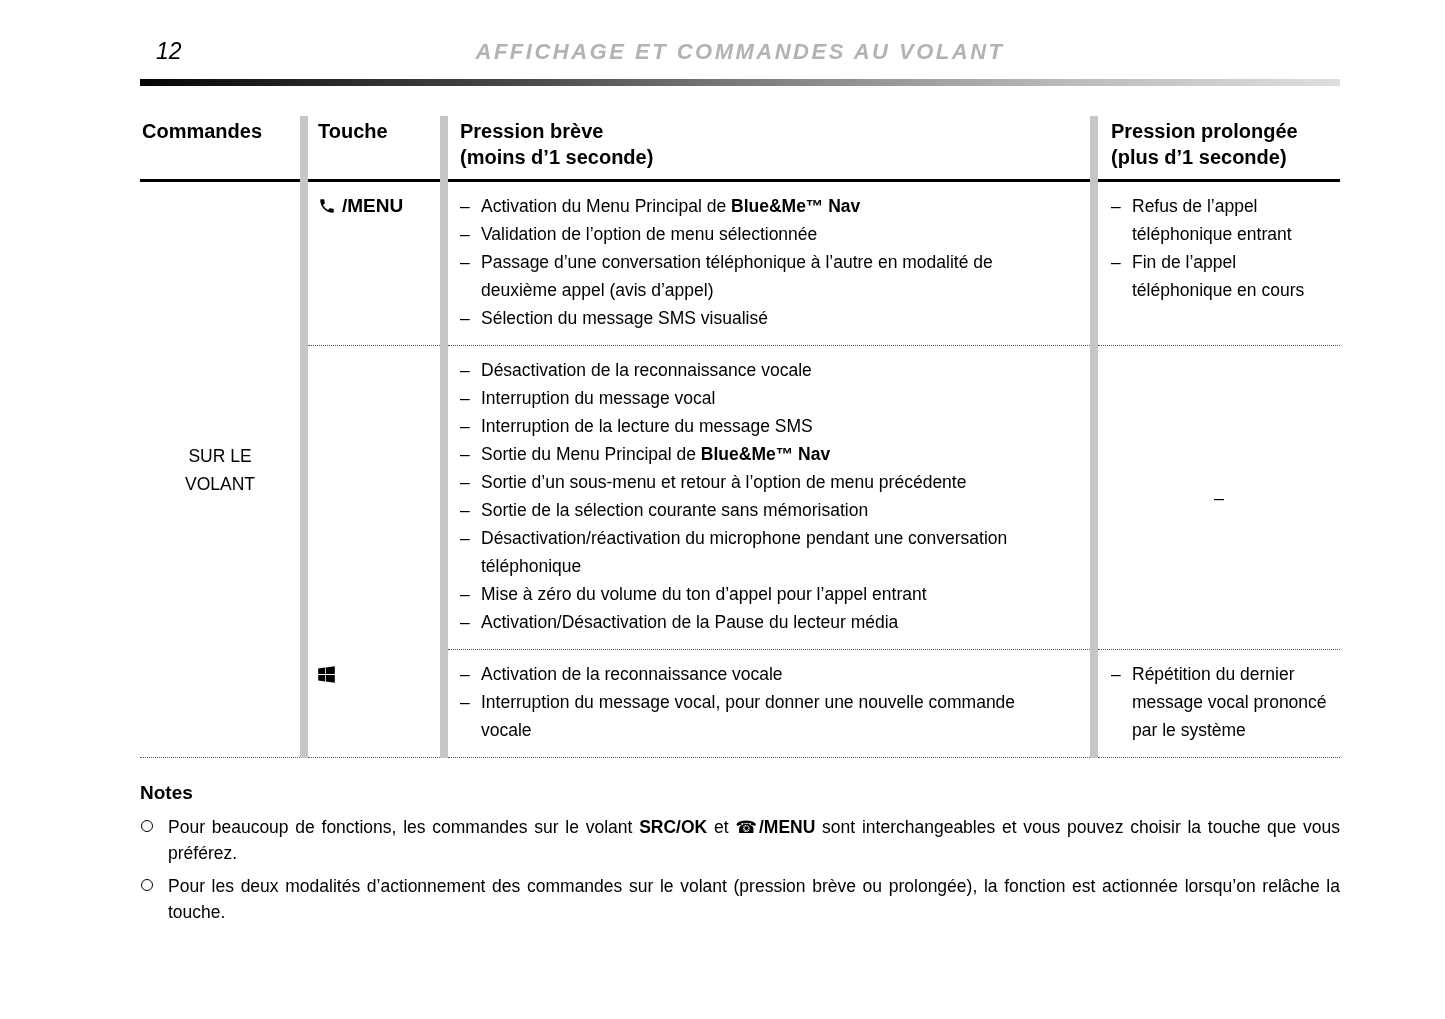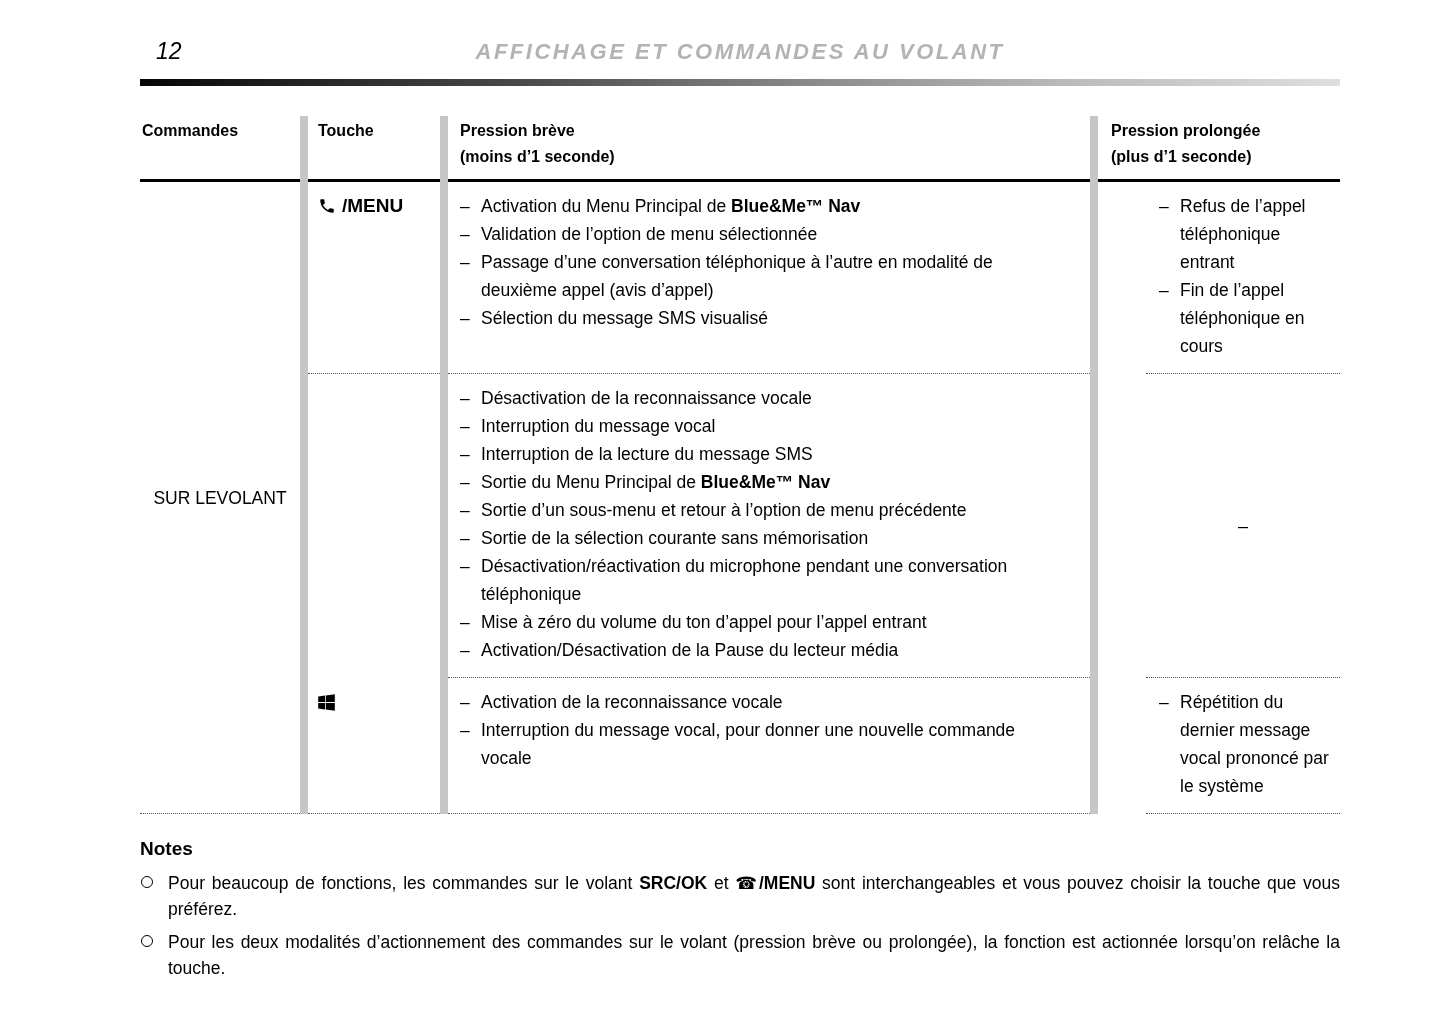--- a/index.html
+++ b/index.html
@@ -17,40 +17,40 @@
          letter-spacing:2.5px;color:#b3b3b3;}
   .rule{height:7px;margin-top:15px;
         background:linear-gradient(90deg,#050505 0%,#1c1c1c 10%,#4a4a4a 32%,#8a8a8a 56%,#bcbcbc 78%,#dedede 100%);}
 
   
   .table{display:grid;grid-template-columns:160px 8px 132px 8px 642px 8px 242px;
          margin-top:30px;font-size:17.5px;line-height:28px;}
   .vbar{background:#c6c6c6;grid-row:1/5;}
   .b1{grid-column:2}.b2{grid-column:4}.b3{grid-column:6}
 
-  .hcell{grid-row:1;font-weight:700;font-size:16px;line-height:26px;padding:2px 0 9px 0;
+  .hcell{grid-row:1;font-weight:700;font-size:20px;line-height:26px;padding:2px 0 9px 0;
          border-bottom:3px solid #000;}
   .hc1{grid-column:1;padding-left:2px}
   .hc2{grid-column:3;padding-left:10px}
   .hc3{grid-column:5;padding-left:12px}
   .hc4{grid-column:7;padding-left:13px}
 
   .cell{border-bottom:1px dotted #555;}
   .r1{grid-row:2}.r2{grid-row:3}.r3{grid-row:4}
 
-  .commandes{grid-column:1;grid-row:2/5;display:flex;flex-direction:row;
+  .commandes{grid-column:1;grid-row:2/5;display:flex;flex-direction:column;
              justify-content:center;align-items:center;text-align:center;}
 
   .touche{grid-column:3;padding:10px 4px 12px 10px;font-weight:700;font-size:19px;}
   .keyrow{display:flex;align-items:center;gap:6px;height:28px;}
   .kicon{display:inline-flex;}
   .kicon svg{display:block;fill:#000;}
 
   .breve{grid-column:5;padding:10px 26px 13px 12px;}
-  .prolongee{grid-column:7;padding:10px 8px 13px 13px;margin-left:48px;}
+  .prolongee{grid-column:7;padding:10px 8px 13px 13px;}
 
   .li{position:relative;padding-left:21px;}
   .li::before{content:"\2013";position:absolute;left:0;top:0;}
 
   .dashcell{display:flex;align-items:center;justify-content:center;padding:0;font-size:18px;}
 
   
   .notes{margin-top:24px;}
   .notes h2{margin:0 0 10px 0;font-size:19px;}
   .notelist{}

